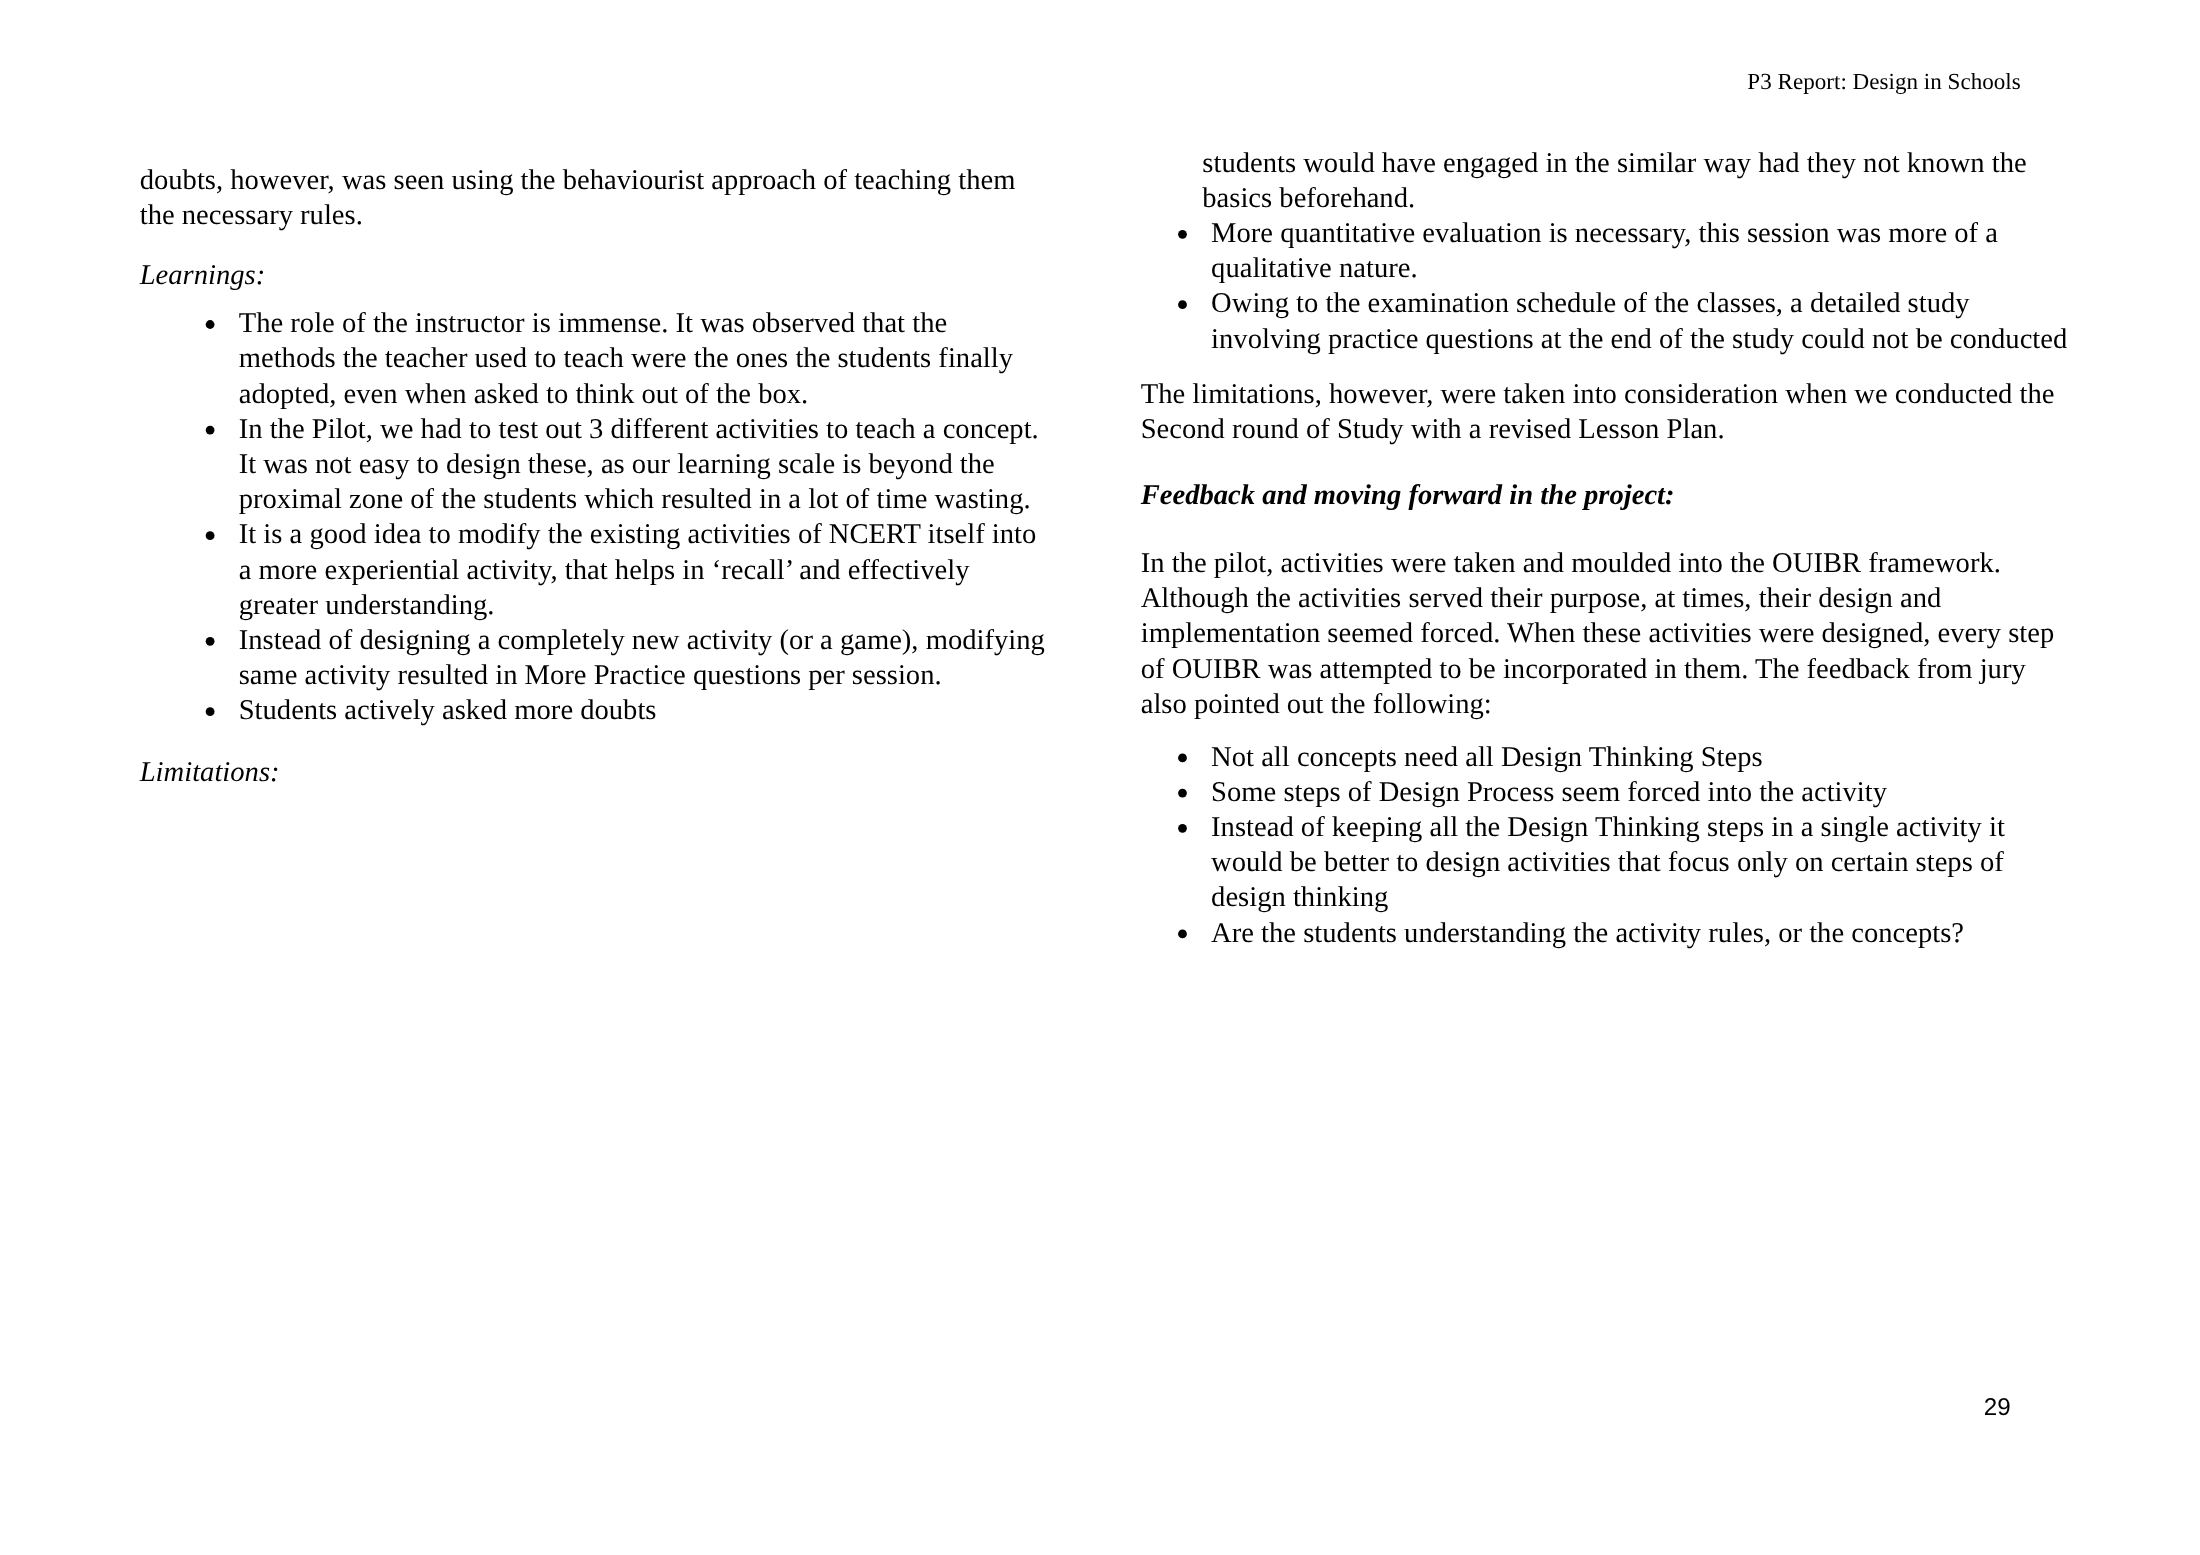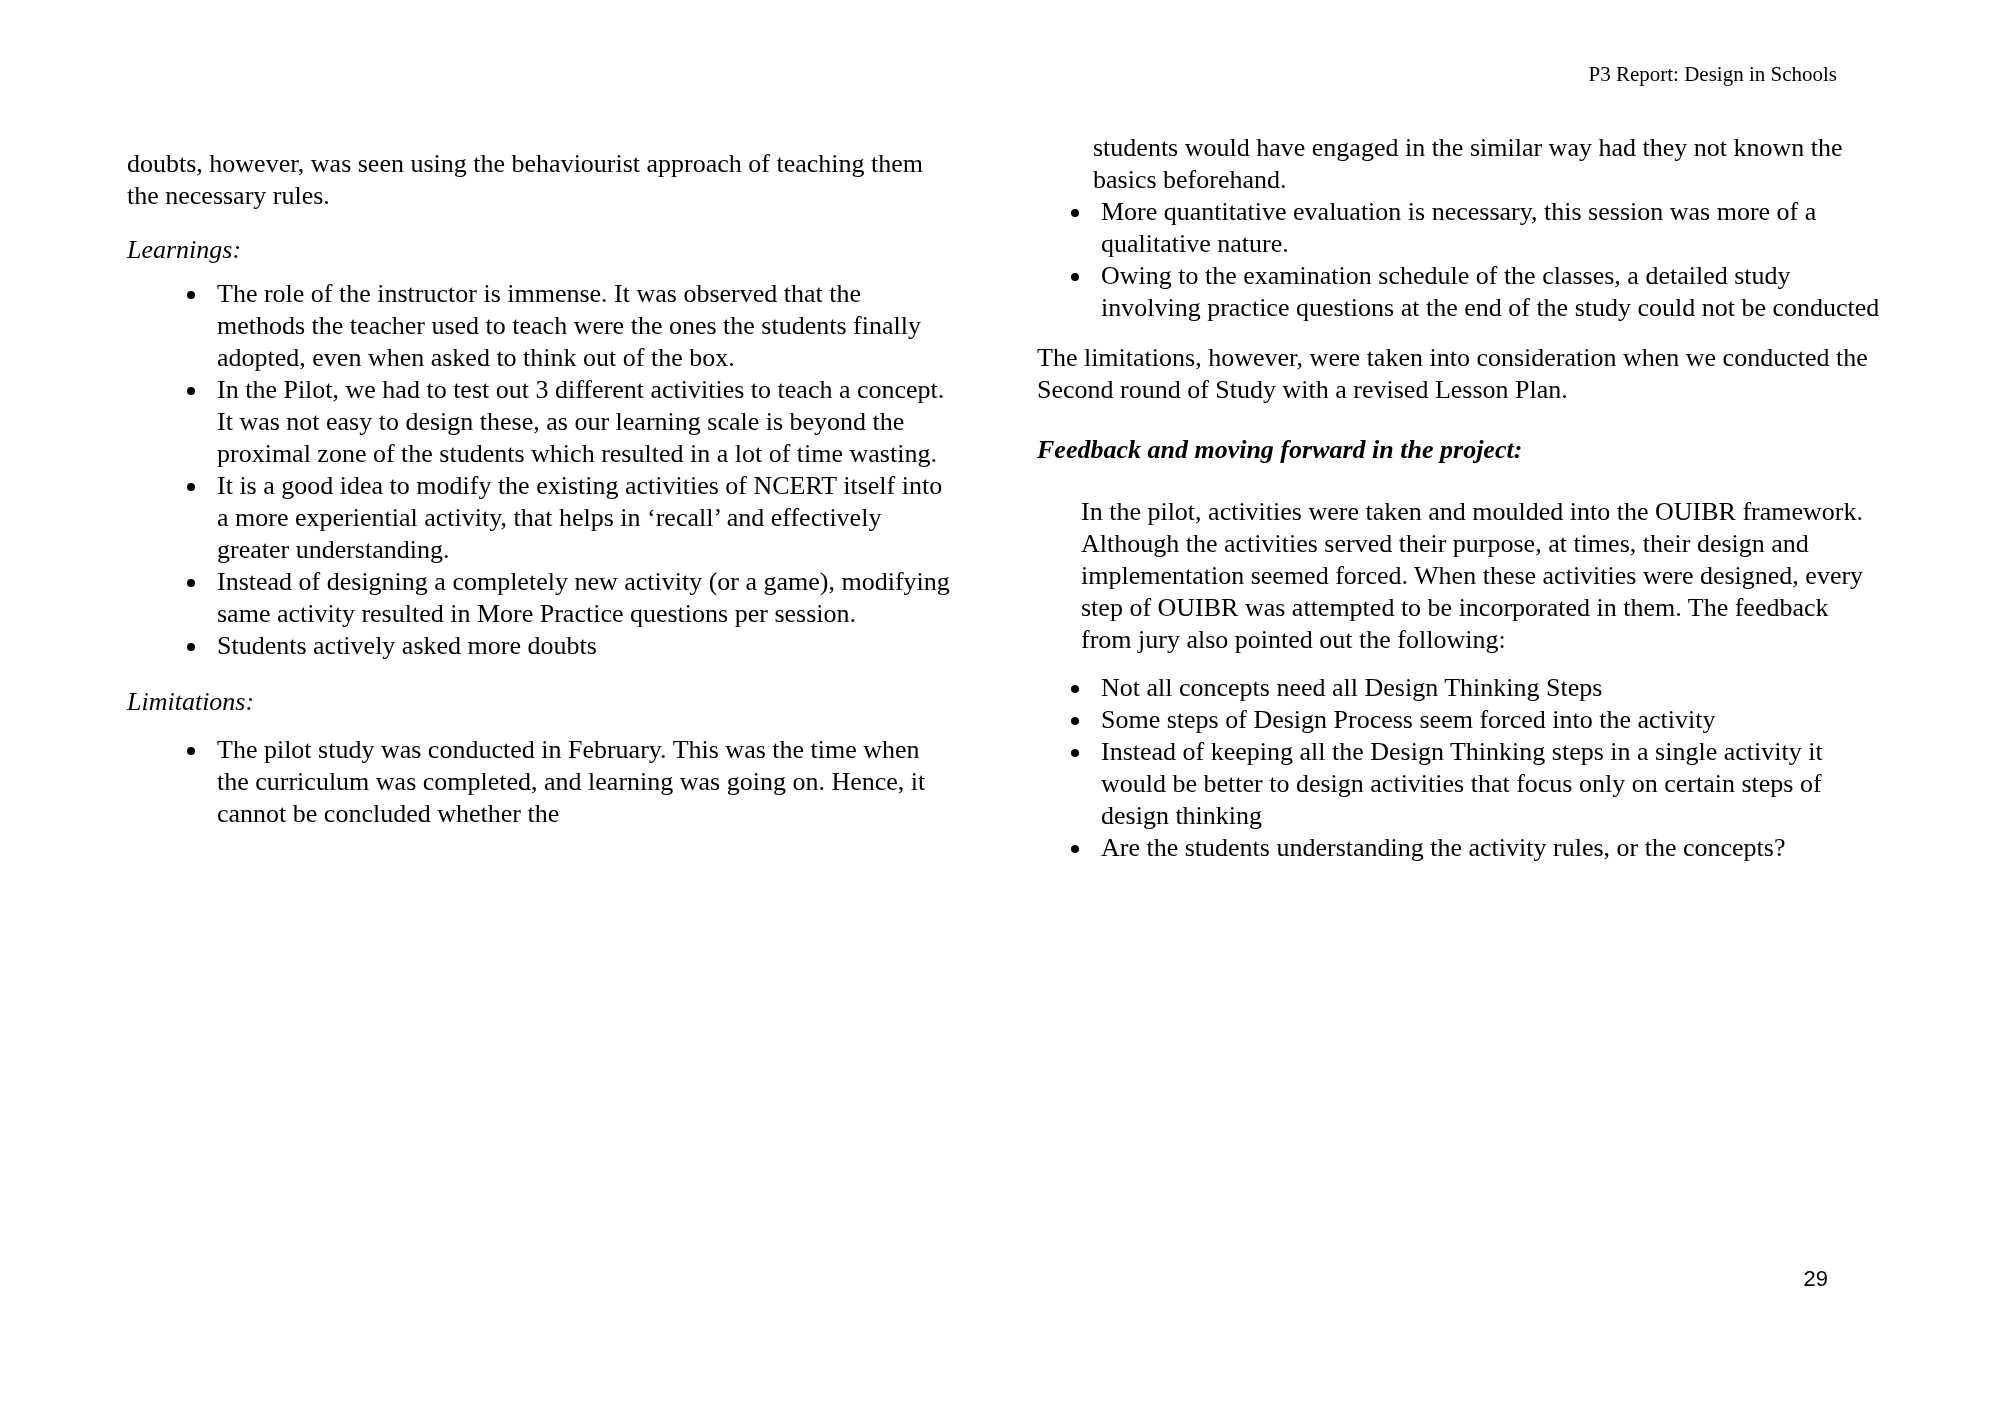--- a/index.html
+++ b/index.html
@@ -28,21 +28,21 @@
   .h-bold{font-weight:bold;margin:0;}
   .h-italic{font-style:italic;margin:0 0 0 0;}
   .h-bolditalic{font-weight:bold;font-style:italic;margin:26px 0 30px 0;}
   ul.doc-list{margin:12px 0 0 0;padding:0 0 0 82px;list-style-type:disc;}
   .col-right ul.doc-list{padding-left:56px;margin-top:0;}
   ul.doc-list li{margin:0;padding-left:8px;}
   .cont{margin-left:56px;}
   .gap-md{height:24px;}
   .gap-sm{height:16px;}
   .col-right p.after-list{margin-top:18px;margin-bottom:28px;}
-  .col-right p.body2{margin-bottom:14px;margin-left:44px;}
+  .col-right p.body2{margin-bottom:14px;}
 </style>
 </head>
 <body>
 
 <div class="page">
 
   <div class="hdr">P3 Report: Design in Schools</div>
 
   <div class="col col-left">
     <p class="intro">doubts, however, was seen using the behaviourist approach of teaching them the necessary rules.</p>
@@ -50,23 +50,20 @@
     <ul class="doc-list">
         <li>The role of the instructor is immense. It was observed that the methods the teacher used to teach were the ones the students finally adopted, even when asked to think out of the box.</li>
         <li>In the Pilot, we had to test out 3 different activities to teach a concept. It was not easy to design these, as our learning scale is beyond the proximal zone of the students which resulted in a lot of time wasting.</li>
         <li>It is a good idea to modify the existing activities of NCERT itself into a more experiential activity, that helps in ‘recall’ and effectively greater understanding.</li>
         <li>Instead of designing a completely new activity (or a game), modifying same activity resulted in More Practice questions per session.</li>
         <li>Students actively asked more doubts</li>
       </ul>
     <div class="gap-md"></div>
     <div class="h-italic">Limitations:</div>
     <div class="gap-sm"></div>
-    <ul class="doc-list" style="margin-top:0;">
-        <li>The pilot study was conducted in February. This was the time when the curriculum was completed, and learning was going on. Hence, it cannot be concluded whether the</li>
-      </ul>
   </div>
 
   <div class="col col-right">
     <div class="cont">students would have engaged in the similar way had they not known the basics beforehand.</div>
     <ul class="doc-list">
         <li>More quantitative evaluation is necessary, this session was more of a qualitative nature.</li>
         <li>Owing to the examination schedule of the classes, a detailed study involving practice questions at the end of the study could not be conducted</li>
       </ul>
     <p class="after-list">The limitations, however, were taken into consideration when we conducted the Second round of Study with a revised Lesson Plan.</p>
     <div class="h-bolditalic">Feedback and moving forward in the project:</div>

